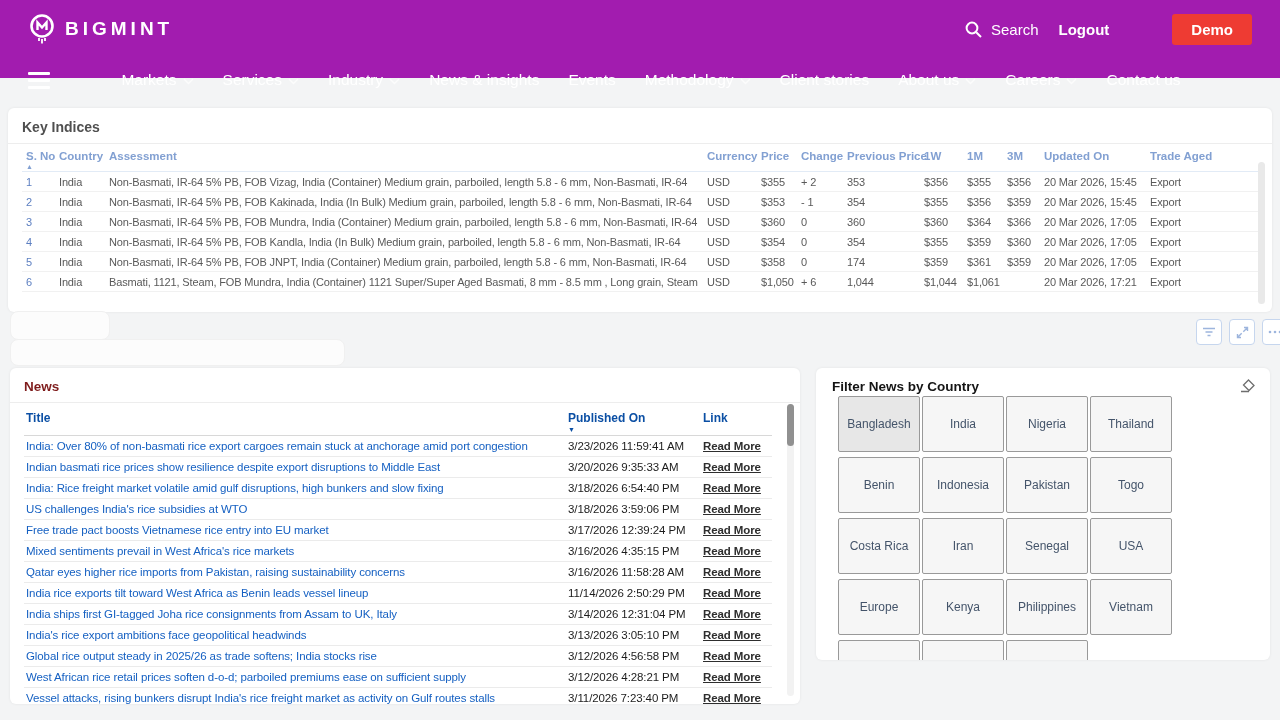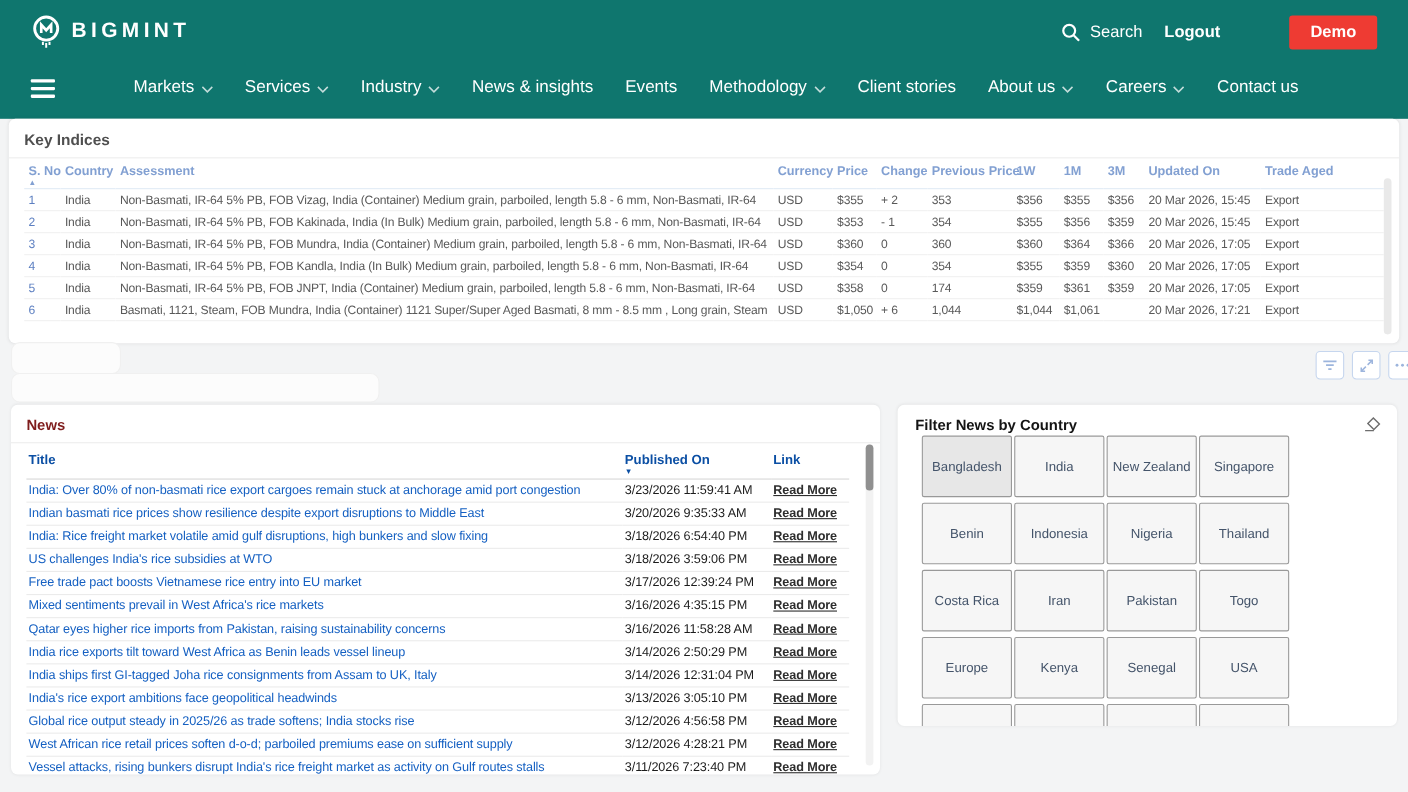--- a/index.html
+++ b/index.html
@@ -3,21 +3,21 @@
 <meta charset="utf-8">
 <style>
   * { box-sizing: border-box; }
   html,body { margin:0; padding:0; }
   body {
     width:1280px; height:720px; position:relative; overflow:hidden;
     background:#f3f4f5; font-family:"Liberation Sans", sans-serif;
   }
 
   
-  .site-header { position:absolute; left:0; top:0; width:1280px; height:108px; background:#0f766e; color:#fff; }
+  .site-header { position:absolute; left:0; top:0; width:1280px; height:78px; background:#a21caf; color:#fff; }
   .topbar { height:58px; display:flex; align-items:center; padding:0 28px; }
   .brand { display:flex; align-items:center; gap:9px; cursor:pointer; }
   .brand-name { font-size:19px; font-weight:bold; letter-spacing:4px; }
   .top-actions { margin-left:auto; display:flex; align-items:center; gap:20px; font-size:15px; }
   .search-btn { display:flex; align-items:center; gap:9px; cursor:pointer; }
   .logout-btn { font-weight:bold; cursor:pointer; }
   .demo-btn { background:#ee3b33; color:#fff; border:none; font-family:inherit; font-size:15px;
               font-weight:bold; padding:7px 19px; border-radius:3px; cursor:pointer;margin-left:43px; }
   .navbar { height:44px; display:flex; align-items:center; padding:0 28px; }
   .hamburger { width:22px; display:flex; flex-direction:column; gap:4px; cursor:pointer; }
@@ -351,21 +351,21 @@
           <td class="news-date">3/16/2026 4:35:15 PM</td>
           <td><a class="read-more">Read More</a></td>
         </tr>
         <tr>
           <td><a class="news-title-link">Qatar eyes higher rice imports from Pakistan, raising sustainability concerns</a></td>
           <td class="news-date">3/16/2026 11:58:28 AM</td>
           <td><a class="read-more">Read More</a></td>
         </tr>
         <tr>
           <td><a class="news-title-link">India rice exports tilt toward West Africa as Benin leads vessel lineup</a></td>
-          <td class="news-date">3/14/2026 2:50:29 PM</td>
+          <td class="news-date">11/14/2026 2:50:29 PM</td>
           <td><a class="read-more">Read More</a></td>
         </tr>
         <tr>
           <td><a class="news-title-link">India ships first GI-tagged Joha rice consignments from Assam to UK, Italy</a></td>
           <td class="news-date">3/14/2026 12:31:04 PM</td>
           <td><a class="read-more">Read More</a></td>
         </tr>
         <tr>
           <td><a class="news-title-link">India's rice export ambitions face geopolitical headwinds</a></td>
           <td class="news-date">3/13/2026 3:05:10 PM</td>
@@ -405,21 +405,20 @@
       <button class="country-btn selected">Bangladesh</button>
       <button class="country-btn">Benin</button>
       <button class="country-btn">Costa Rica</button>
       <button class="country-btn">Europe</button>
       <button class="country-btn">Ghana</button>
       <button class="country-btn">India</button>
       <button class="country-btn">Indonesia</button>
       <button class="country-btn">Iran</button>
       <button class="country-btn">Kenya</button>
       <button class="country-btn">Myanmar</button>
-      <button class="country-btn">New Zealand</button>
       <button class="country-btn">Nigeria</button>
       <button class="country-btn">Pakistan</button>
       <button class="country-btn">Senegal</button>
       <button class="country-btn">Philippines</button>
       <button class="country-btn">Singapore</button>
       <button class="country-btn">Thailand</button>
       <button class="country-btn">Togo</button>
       <button class="country-btn">USA</button>
       <button class="country-btn">Vietnam</button>
     </div>

